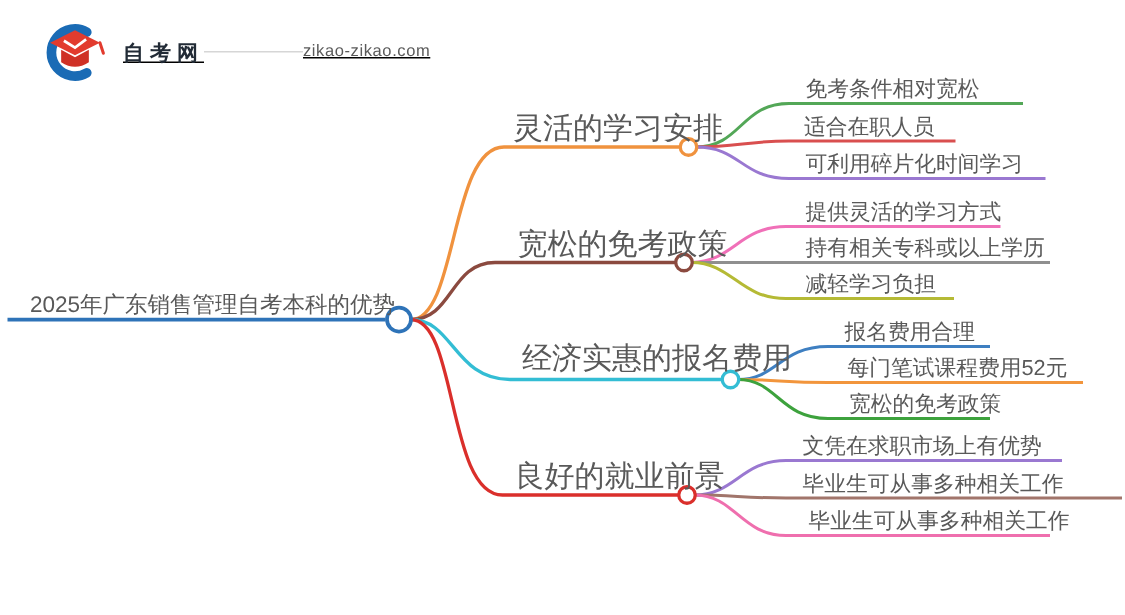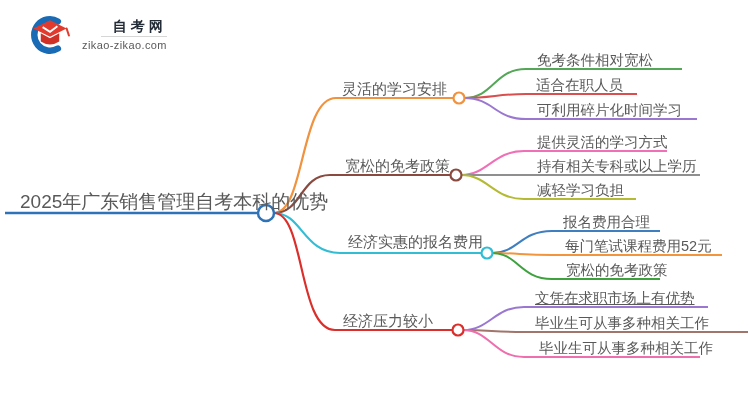--- a/index.html
+++ b/index.html
@@ -5,26 +5,26 @@
   html,body{margin:0;padding:0;background:#ffffff;}
   #stage{
     position:relative;width:750px;height:410px;background:#ffffff;overflow:hidden;
     font-family:"Liberation Sans","DejaVu Sans",sans-serif;
   }
   #wires{position:absolute;left:0;top:0;width:750px;height:410px;}
   .label{
     position:absolute;white-space:nowrap;color:#595959;line-height:1;
     font-family:"Liberation Sans","DejaVu Sans",sans-serif;
   }
-  .root-label{font-size:19px;}
-  .branch-label{font-size:15px;}
+  .root-label{font-size:15px;}
+  .branch-label{font-size:20px;}
   .leaf-label{font-size:14.5px;}
   
   .logo{position:absolute;left:26px;top:12px;display:flex;align-items:center;gap:8px;cursor:pointer;}
-  .logo-text{display:flex;flex-direction:column;align-items:flex-end;}
+  .logo-text{display:flex;flex-direction:row;align-items:center;text-decoration:underline;}
   .brand{font-size:14px;font-weight:bold;color:#222b36;letter-spacing:4px;line-height:1.2;}
   .logo-divider{width:66px;height:1px;background:#d6d6d6;margin:2px 0 2px 0;}
   .domain{font-size:11px;color:#5a5a5a;letter-spacing:0.4px;line-height:1.2;}
 </style>
 </head>
 <body>
 
 <div id="stage">
 
   <svg id="wires" viewBox="0 0 750 410">
@@ -72,31 +72,31 @@
       <span class="logo-divider"></span>
       <span class="domain">zikao-zikao.com</span>
     </div>
   </div>
 
   <span class="label root-label" style="left:20px;bottom:199px;">2025年广东销售管理自考本科的优势</span>
 
   <span class="label branch-label" style="left:342px;bottom:314px;">灵活的学习安排</span>
   <span class="label branch-label" style="left:345px;bottom:237px;">宽松的免考政策</span>
   <span class="label branch-label" style="left:348px;bottom:159px;font-family:Liberation Mono, monospace;">经济实惠的报名费用</span>
-  <span class="label branch-label" style="left:343px;bottom:82px;">经济压力较小</span>
+  <span class="label branch-label" style="left:343px;bottom:82px;">良好的就业前景</span>
 
   <span class="label leaf-label" style="left:537px;bottom:343px;">免考条件相对宽松</span>
   <span class="label leaf-label" style="left:537px;bottom:293px;">可利用碎片化时间学习</span>
   <span class="label leaf-label" style="left:536px;bottom:318px;">适合在职人员</span>
 
   <span class="label leaf-label" style="left:537px;bottom:261px;">提供灵活的学习方式</span>
   <span class="label leaf-label" style="left:537px;bottom:237px;">持有相关专科或以上学历</span>
   <span class="label leaf-label" style="left:537px;bottom:213px;">减轻学习负担</span>
 
   <span class="label leaf-label" style="left:563px;bottom:181px;">报名费用合理</span>
   <span class="label leaf-label" style="left:565px;bottom:157px;">每门笔试课程费用52元</span>
   <span class="label leaf-label" style="left:566px;bottom:133px;">宽松的免考政策</span>
 
-  <span class="label leaf-label" style="left:535px;bottom:105px;text-decoration:underline;">文凭在求职市场上有优势</span>
+  <span class="label leaf-label" style="left:535px;bottom:105px;">文凭在求职市场上有优势</span>
   <span class="label leaf-label" style="left:535px;bottom:80px;">毕业生可从事多种相关工作</span>
   <span class="label leaf-label" style="left:539px;bottom:55px;">毕业生可从事多种相关工作</span>
 
 </div>
 
 </body></html>

